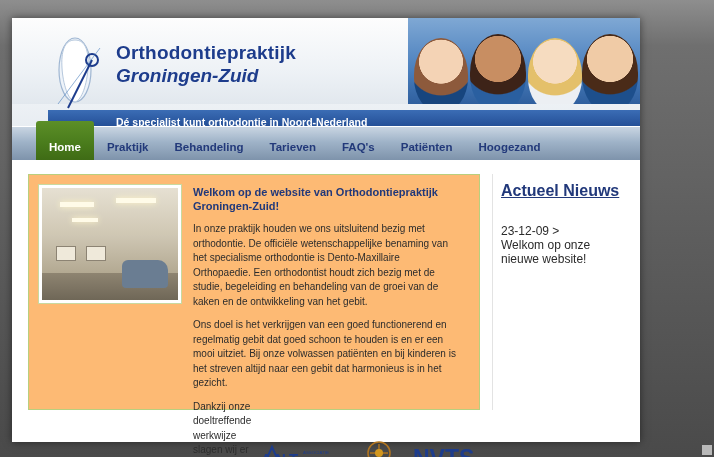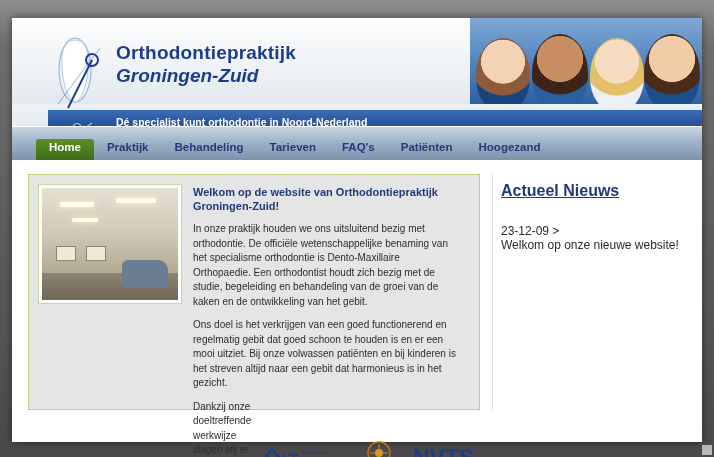--- a/index.html
+++ b/index.html
@@ -12,21 +12,21 @@
   }
   .page {
     position: relative;
     width: 714px; height: 457px;
     background: linear-gradient(180deg,#8e8e8e 0%, #6f6f6f 10%, #5e5e5e 50%, #4a4a4a 100%);
   }
   
   .canvas {
     position: absolute;
     left: 12px; top: 18px;
-    width: 690px; height: 424px;
+    width: 628px; height: 424px;
     background: #ffffff;
     box-shadow: 0 0 8px rgba(0,0,0,0.5);
   }
   
   .header {
     position: relative;
     height: 108px;
     background: linear-gradient(180deg,#ffffff 0%, #f2f5f8 55%, #e8edf2 100%);
     overflow: hidden;
   }
@@ -106,41 +106,41 @@
     list-style: none;
     margin: 0; padding: 0;
     display: flex;
     align-items: flex-end;
     height: 34px;
   }
   .navbar li {
     font-size: 11.5px;
     font-weight: bold;
     color: #22397a;
-    padding: 2px 13px 8px 13px;
+    padding: 20px 13px 8px 13px;
     cursor: pointer;
     white-space: nowrap;
   }
   .navbar li.active {
     background: linear-gradient(180deg,#5c8f27 0%, #4a7c1c 55%, #3e6a15 100%);
     color: #ffffff;
     border-radius: 3px 3px 0 0;
   }
   
   .content {
     position: relative;
     height: 250px;
     background: #ffffff;
     padding: 14px 16px 0 16px;
     display: flex;
     gap: 12px;
   }
   .main-panel {
     width: 452px;
-    background: #e5e5e5;
+    background: #fdba74;
     border: 1px solid #b9cf7e;
     padding: 10px;
     display: flex;
     gap: 12px;
   }
   .office-photo {
     width: 142px; height: 118px;
     border: 3px solid #ffffff;
     outline: 1px solid #c8d9a0;
     background: linear-gradient(180deg,#cfc8b4 0%, #b9ae96 40%, #8d8370 100%);

